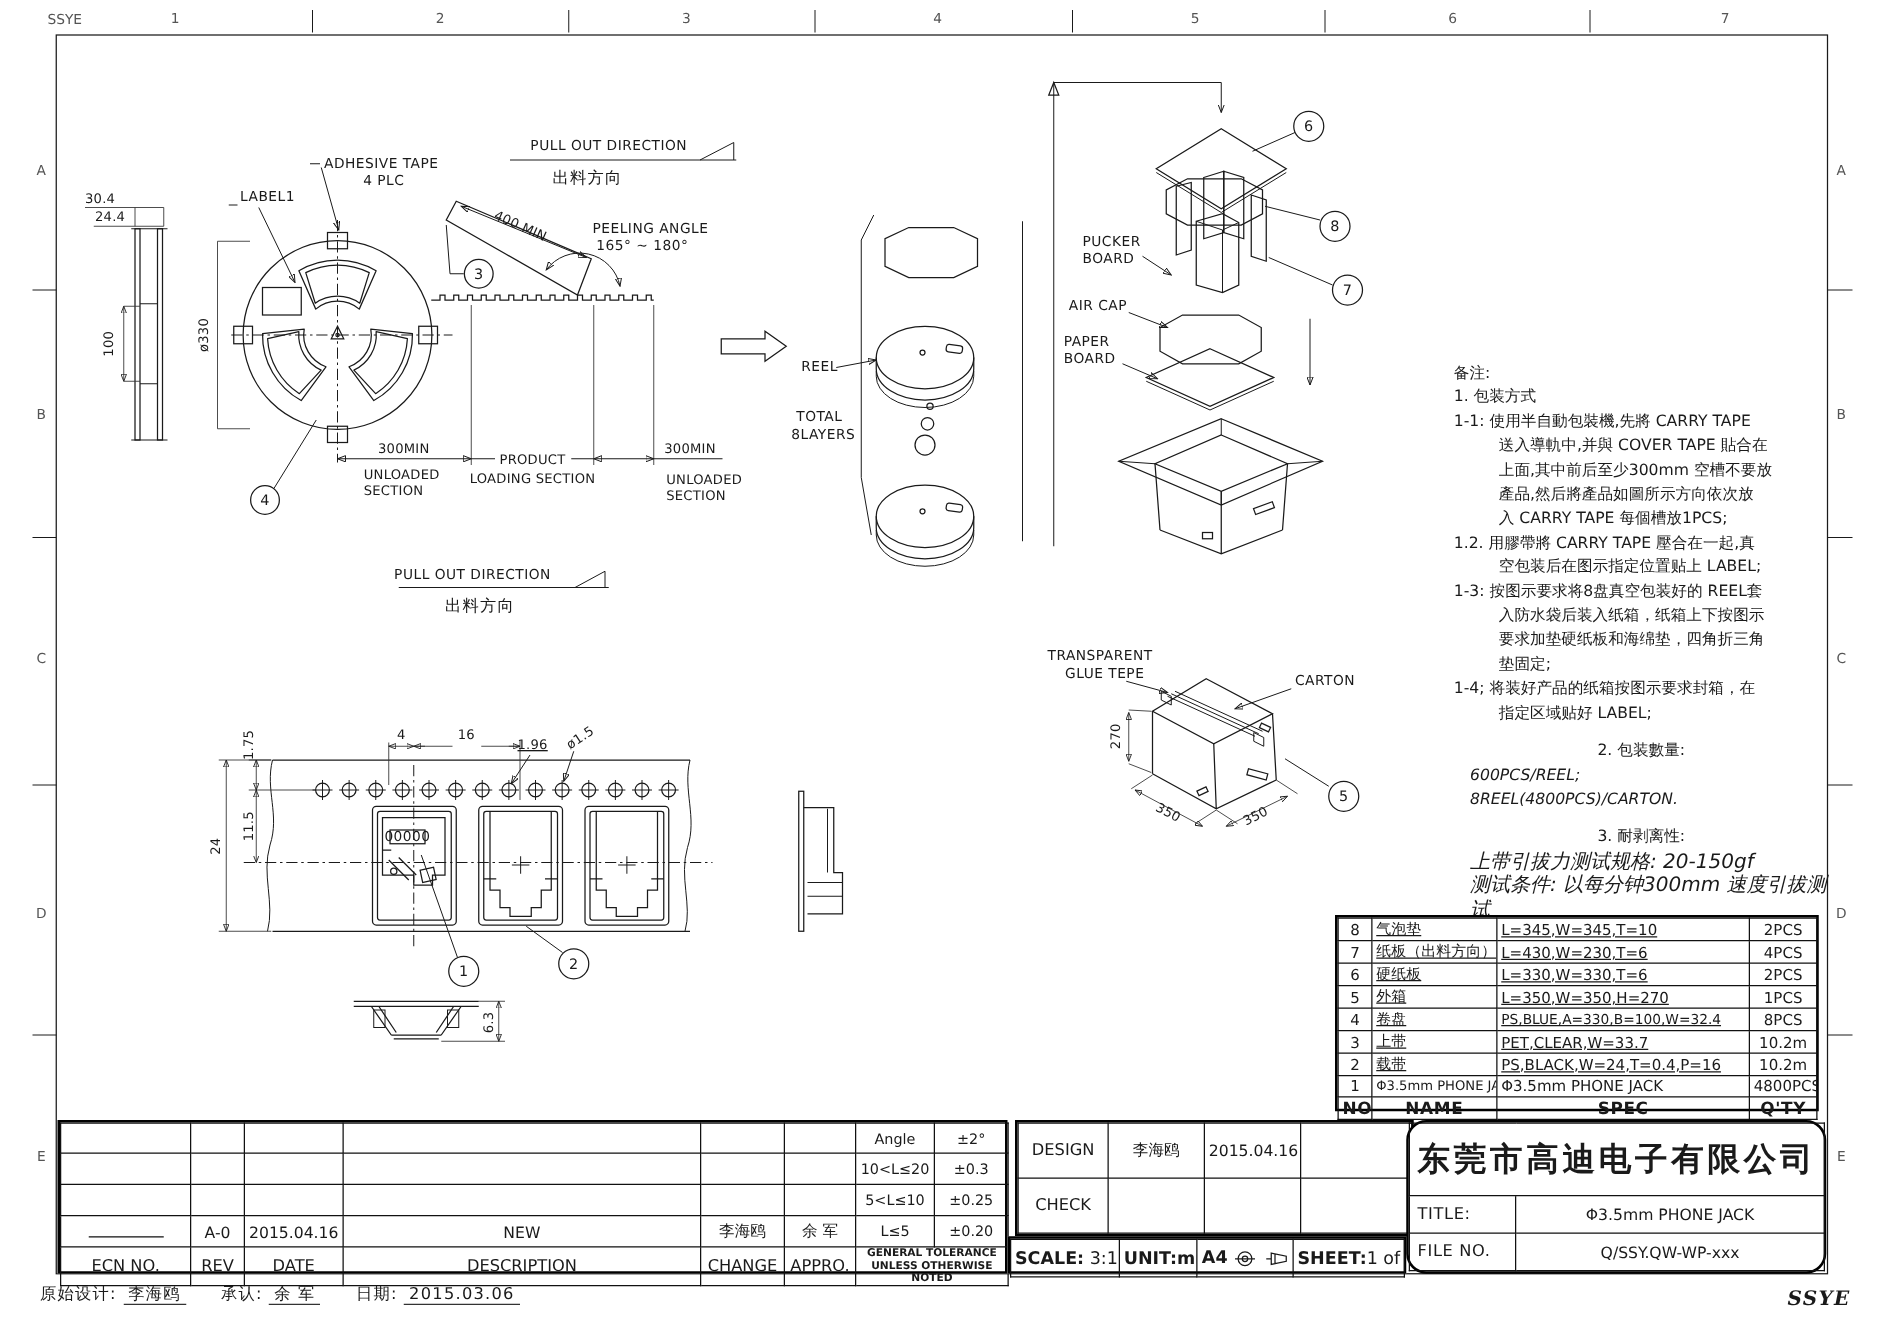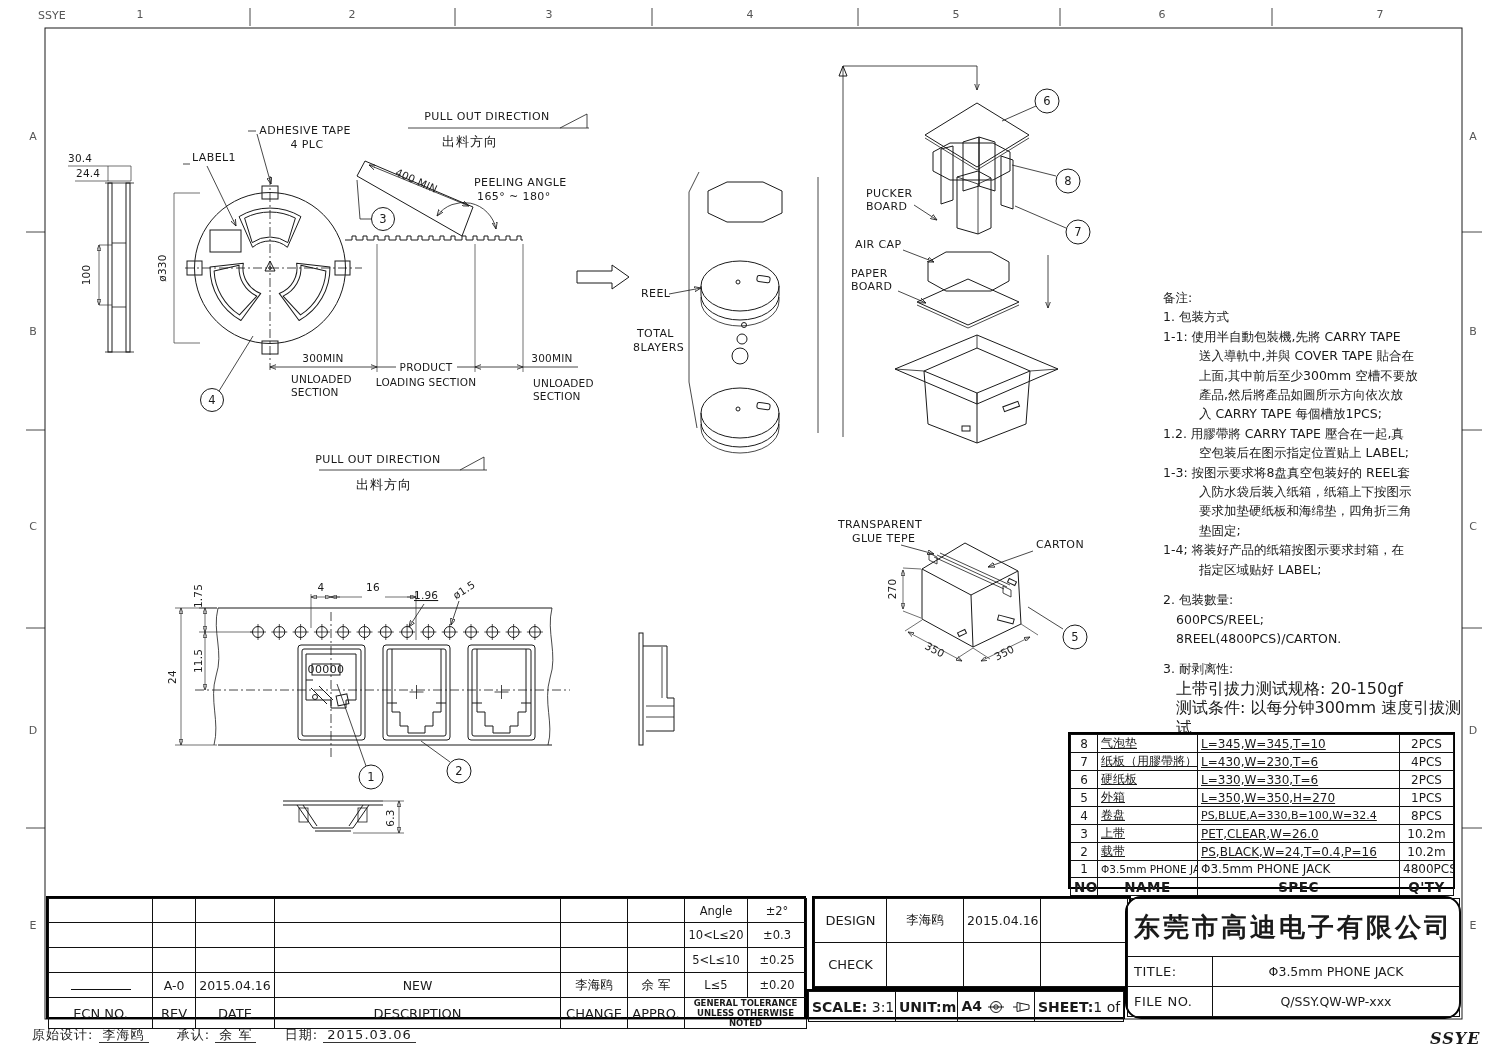--- a/index.html
+++ b/index.html
@@ -13,22 +13,22 @@
   .t13{font-size:13px;letter-spacing:1px;}
   .gridlab{font-size:11px;fill:#555;letter-spacing:0;}
   .ext{stroke-width:.7;stroke:#333;}
   .thin{stroke-width:.8;}
   .dash{stroke-dasharray:9 3 2 3;stroke-width:.8;}
   .mid{text-anchor:middle;}
   .balloon{font-size:11.5px;text-anchor:middle;}
   
   .notes{position:absolute;left:1163px;top:288px;width:300px;font-size:12.5px;line-height:19.4px;}
   .notes .c{padding-left:36px;}
-  .notes .i{padding-left:13px;}
-  .notes .gap{margin-top:11px;}
+  .notes .i{padding-left:13px;font-style:italic;}
+  .notes .gap{margin-top:11px;text-align:center;}
   .notes .sm{font-size:16px;}
   
   .tb{position:absolute;border:2px solid #000;box-sizing:border-box;background:#fff;}
   table{border-collapse:collapse;table-layout:fixed;width:100%;height:100%;}
   td{border:1px solid #111;padding:0 3px;overflow:hidden;white-space:nowrap;
      font-size:12.5px;text-align:center;vertical-align:middle;}
   .u{text-decoration:underline;}
   .lft{text-align:left;}
   .parts td{font-size:12px;}
   .parts .hdr td{font-size:13.5px;font-weight:bold;letter-spacing:.5px;}
@@ -402,21 +402,21 @@
         </colgroup>
   <tbody>
           <tr style="height:17px">
     <td>8</td>
     <td class="lft u">气泡垫</td>
     <td class="lft u">L=345,W=345,T=10</td>
     <td>2PCS</td>
           </tr>
   <tr style="height:17px">
     <td>7</td>
-    <td class="lft u">纸板（用膠帶將）</td>
+    <td class="lft u">纸板（出料方向）</td>
     <td class="lft u">L=430,W=230,T=6</td>
     <td>4PCS</td>
           </tr>
   <tr style="height:17px">
     <td>6</td>
     <td class="lft u">硬纸板</td>
     <td class="lft u">L=330,W=330,T=6</td>
     <td>2PCS</td>
           </tr>
   <tr style="height:17px">
@@ -427,21 +427,21 @@
           </tr>
   <tr style="height:17px">
     <td>4</td>
     <td class="lft u">卷盘</td>
     <td class="lft u" style="font-size:11px">PS,BLUE,A=330,B=100,W=32.4</td>
     <td>8PCS</td>
           </tr>
   <tr style="height:17px">
     <td>3</td>
     <td class="lft u">上带</td>
-    <td class="lft u">PET,CLEAR,W=26.0</td>
+    <td class="lft u">PET,CLEAR,W=33.7</td>
     <td>10.2m</td>
           </tr>
   <tr style="height:17px">
     <td>2</td>
     <td class="lft u">载带</td>
     <td class="lft u">PS,BLACK,W=24,T=0.4,P=16</td>
     <td>10.2m</td>
           </tr>
   <tr style="height:17px">
     <td>1</td>

